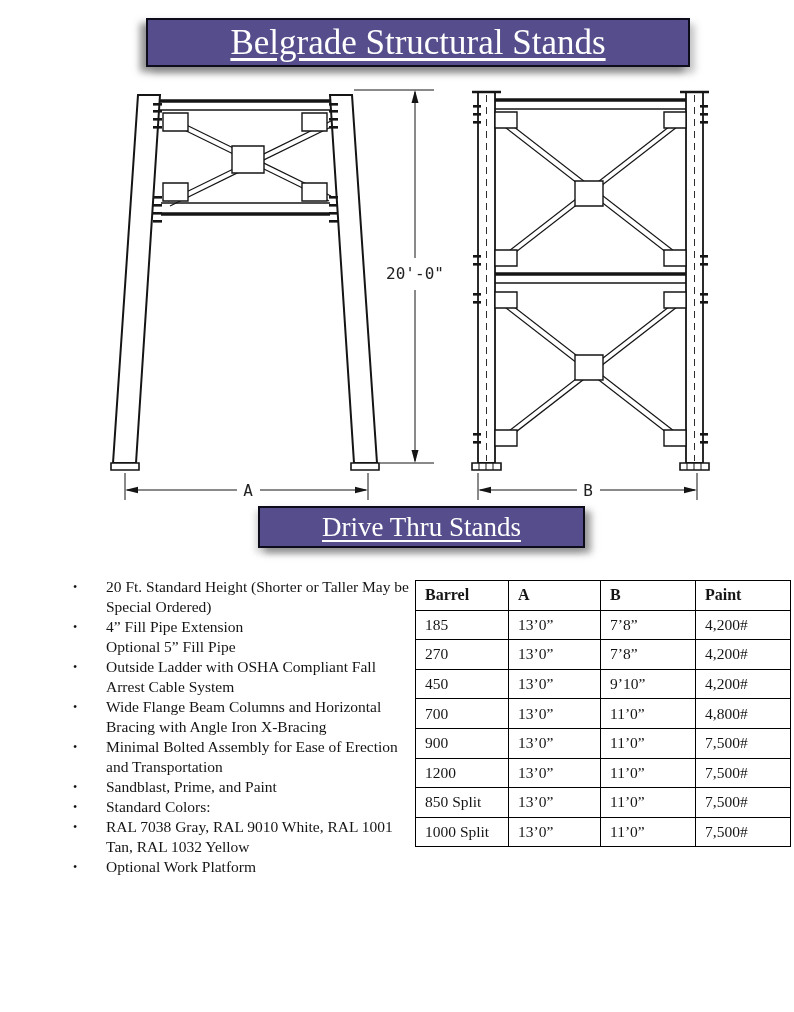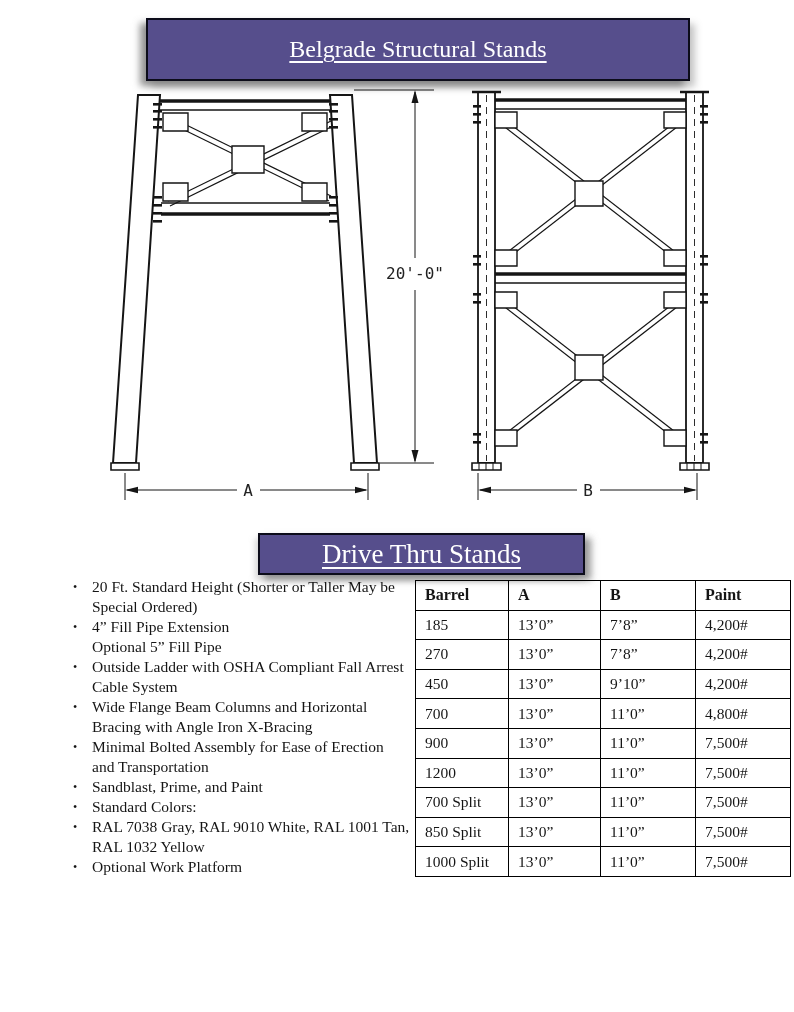--- a/index.html
+++ b/index.html
@@ -6,41 +6,41 @@
   body{
     width:794px;height:1012px;background:#ffffff;position:relative;overflow:hidden;
     font-family:"Liberation Serif", serif;color:#151515;
   }
   .banner{
     position:absolute;background:#564E8C;border:2px solid #0c0c1a;
     display:flex;align-items:center;justify-content:center;color:#ffffff;
     box-sizing:border-box;
   }
   #banner-title{
-    left:146px;top:18px;width:544px;height:63px;font-size:24px;
+    left:146px;top:18px;width:544px;height:49px;font-size:35px;
     box-shadow:-6px 5px 7px rgba(110,110,110,.75), 5px 6px 7px rgba(130,130,130,.45);
   }
   #banner-sub{
-    left:258px;top:533px;width:327px;height:42px;font-size:27px;
+    left:258px;top:506px;width:327px;height:42px;font-size:27px;
     box-shadow:6px 5px 7px rgba(110,110,110,.7), -3px 5px 6px rgba(150,150,150,.35);
   }
   .banner span{text-decoration:underline;text-underline-offset:4px;}
   #drawings{position:absolute;left:0;top:80px;width:794px;height:432px;}
   #drawings *{vector-effect:non-scaling-stroke;}
   .ln{stroke:#151515;fill:none;}
   .pl{stroke:#151515;fill:#ffffff;}
   .blk{fill:#151515;stroke:none;}
   .dimtxt{font-family:"DejaVu Sans Mono", monospace;font-size:16px;fill:#222;}
   #features{
     position:absolute;left:58px;top:577px;width:352px;
     list-style:none;margin:0;padding:0;font-size:15.5px;line-height:20px;
   }
   #features li{display:flex;align-items:flex-start;}
   .blt{width:34px;text-align:center;font-size:12px;line-height:20px;flex:0 0 34px;}
-  .ftxt{flex:1;}
+  .ftxt{flex:1;margin-left:14px;}
   #spec-table{
     position:absolute;left:415px;top:580px;border-collapse:collapse;
     font-size:15.5px;table-layout:fixed;
   }
   #spec-table th,#spec-table td{
     border:1.5px solid #000;height:28.6px;padding:0 2px 0 9px;
     text-align:left;vertical-align:middle;overflow:hidden;white-space:nowrap;margin-top:48px;
   }
   #spec-table th{font-weight:bold;font-size:16px;}
 </style>
@@ -310,26 +310,20 @@
         <td>11’0”</td>
         <td>7,500#</td>
       </tr>
       <tr>
         <td>1200</td>
         <td>13’0”</td>
         <td>11’0”</td>
         <td>7,500#</td>
       </tr>
       <tr>
-        <td>700 Split</td>
-        <td>13’0”</td>
-        <td>11’0”</td>
-        <td>7,500#</td>
-      </tr>
-      <tr>
         <td>850 Split</td>
         <td>13’0”</td>
         <td>11’0”</td>
         <td>7,500#</td>
       </tr>
       <tr>
         <td>1000 Split</td>
         <td>13’0”</td>
         <td>11’0”</td>
         <td>7,500#</td>

